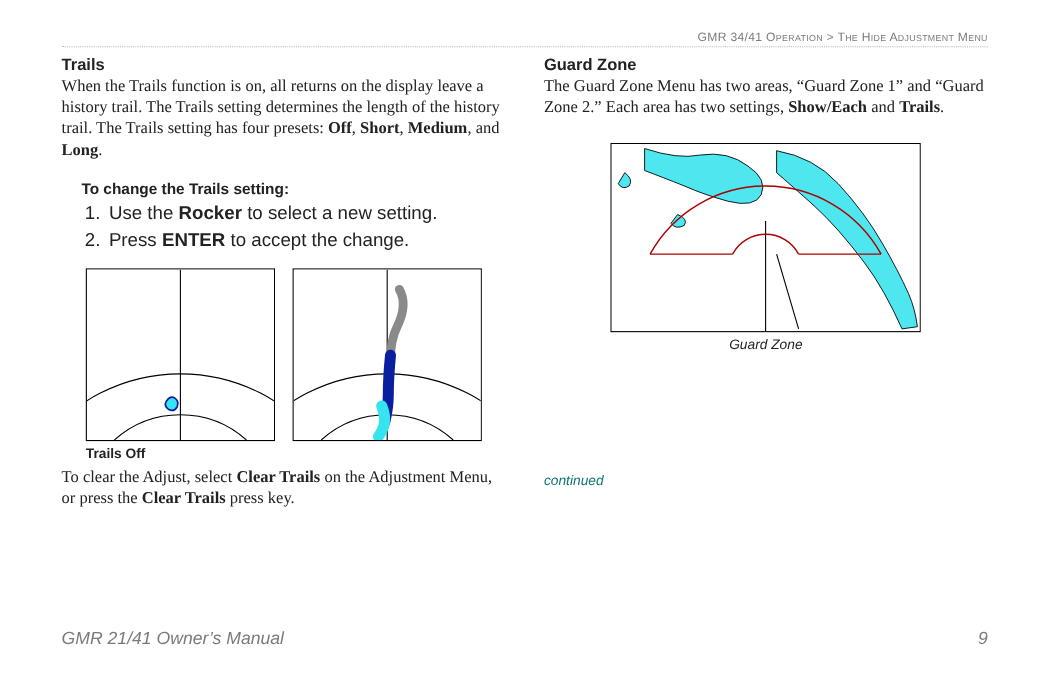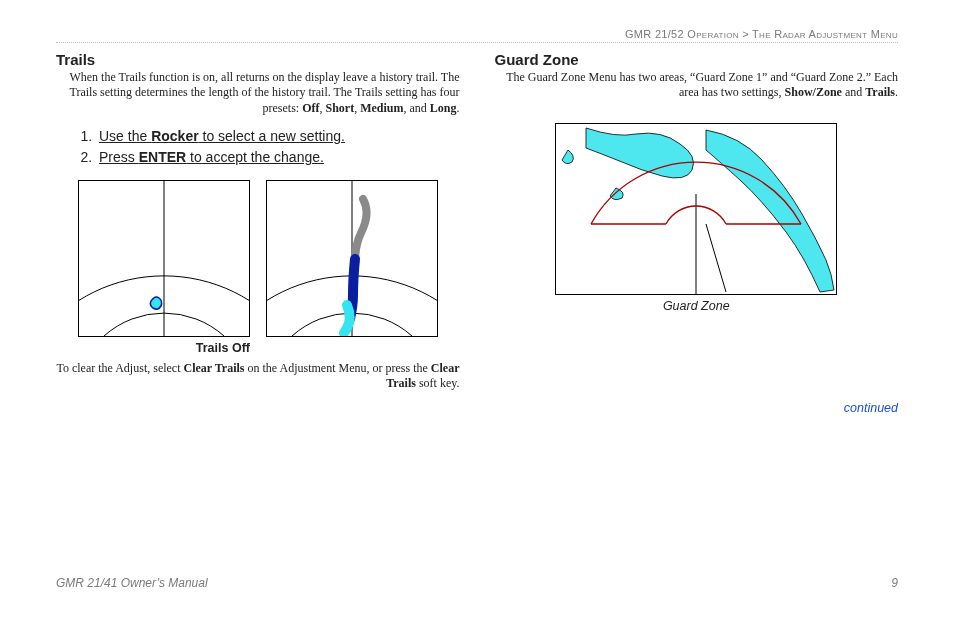--- a/index.html
+++ b/index.html
@@ -36,48 +36,46 @@
   }
   .col{flex:1;min-width:0;}
   h3{
     font-family:Arial,Helvetica,sans-serif;
     font-size:15px;
     font-weight:bold;
     margin:0 0 2px 0;
     color:#222;
   }
   p{
-    font-size:12px;
+    font-size:15px;
     line-height:1.28;
     margin:0 0 10px 0;
-    text-align:right;
   }
   .b{font-weight:bold;}
   .sub-h{
     font-family:Arial,Helvetica,sans-serif;
     font-size:14px;
     font-weight:bold;
     margin:16px 0 2px 18px;
   }
   ol.steps{
     margin:0 0 10px 18px;
     padding-left:22px;
     font-family:Arial,Helvetica,sans-serif;
-    font-size:14px;
+    font-size:17px;
     line-height:1.5;
-    text-decoration:underline;
   }
   ol.steps li{padding-left:3px;}
   .figs{
     display:flex;
     gap:16px;
     margin:12px 0 6px 22px;
   }
   .fig{
-    text-align:right;
+    text-align:left;
   }
   .fig svg{display:block;border:1px solid #000;background:#fff;}
   .caption{
     font-family:Arial,Helvetica,sans-serif;
     font-size:12.5px;
     font-weight:bold;
     margin-top:4px;
   }
   .fig-wide{
     text-align:center;
@@ -88,55 +86,55 @@
     font-style:italic;
     font-weight:normal;
     font-family:Arial,Helvetica,sans-serif;
     font-size:12.5px;
     margin-top:4px;
   }
   .continued{
     font-family:Arial,Helvetica,sans-serif;
     font-style:italic;
     font-size:12.5px;
-    color:#1d4ed8;
-    text-align:right;
-    margin-top:88px;
+    color:#0f766e;
+    margin-top:110px;
   }
   .footer{
     position:absolute;
     bottom:28px;
     left:56px;right:56px;
     display:flex;
     justify-content:space-between;
     font-family:Arial,Helvetica,sans-serif;
-    font-size:12px;
+    font-size:16px;
     font-style:italic;
     color:#7a7a7a;
   }
 </style>
 </head>
 <body>
 
 <div class="page">
   <div class="header-line">
-    <span>GMR 21/52 Operation</span>
+    <span>GMR 34/41 Operation</span>
     <span class="sep">&gt;</span>
-    <span>The Radar Adjustment Menu</span>
+    <span>The Hide Adjustment Menu</span>
   </div>
   <hr class="rule">
 
   <div class="cols">
 
     <div class="col">
       <h3>Trails</h3>
       <p>
         <span>When the Trails function is on, all returns on the display leave a history trail. The Trails setting determines the length of the history trail. The Trails setting has four presets: </span><span class="b">Off</span><span>, </span><span class="b">Short</span><span>, </span><span class="b">Medium</span><span>, and </span><span class="b">Long</span><span>.</span>
       </p>
 
+      <div class="sub-h">To change the Trails setting:</div>
       <ol class="steps">
         <li>
           <span>Use the </span><span class="b">Rocker</span><span> to select a new setting.</span>
         </li>
         <li>
           <span>Press </span><span class="b">ENTER</span><span> to accept the change.</span>
         </li>
       </ol>
 
       <div class="figs">
@@ -160,28 +158,28 @@
             <path d="M 96 18 q8 14 -2 34 q-6 12 -6 30" fill="none" stroke="#8a8a8a" stroke-width="8" stroke-linecap="round"></path>
 
             <path d="M 88 78 q-2 20 -2 36 q0 10 -3 24" fill="none" stroke="#0a1ea0" stroke-width="10" stroke-linecap="round"></path>
 
             <path d="M 80 124 q4 10 2 18 q-2 6 -5 10" fill="none" stroke="#35e4ee" stroke-width="10" stroke-linecap="round"></path>
           </svg>
         </div>
       </div>
 
       <p>
-        <span>To clear the Adjust, select </span><span class="b">Clear Trails</span><span> on the Adjustment Menu, or press the </span><span class="b">Clear Trails</span><span> soft key.</span>
+        <span>To clear the Adjust, select </span><span class="b">Clear Trails</span><span> on the Adjustment Menu, or press the </span><span class="b">Clear Trails</span><span> press key.</span>
       </p>
     </div>
 
     <div class="col">
       <h3>Guard Zone</h3>
       <p>
-        <span>The Guard Zone Menu has two areas, “Guard Zone 1” and “Guard Zone 2.” Each area has two settings, </span><span class="b">Show/Zone</span><span> and </span><span class="b">Trails</span><span>.</span>
+        <span>The Guard Zone Menu has two areas, “Guard Zone 1” and “Guard Zone 2.” Each area has two settings, </span><span class="b">Show/Each</span><span> and </span><span class="b">Trails</span><span>.</span>
       </p>
 
       <div class="fig-wide">
         <svg width="280" height="170" viewBox="0 0 280 170">
           <rect x="0" y="0" width="280" height="170" fill="#fff"></rect>
 
           <path d="M 30 4 q30 10 50 6 q26 -4 44 10 q18 12 12 26 q-6 12 -30 6 q-22 -6 -40 -14 q-20 -8 -36 -14 z" fill="#4ee7f0" stroke="#000" stroke-width="0.8"></path>
           <path d="M 150 6 q34 6 56 30 q24 26 40 54 q14 24 24 46 q6 14 8 30 l-14 2 q-16 -36 -34 -60 q-24 -32 -46 -52 q-20 -18 -34 -30 z" fill="#4ee7f0" stroke="#000" stroke-width="0.8"></path>
           <path d="M 12 26 q8 6 4 12 q-6 4 -10 -2 z" fill="#4ee7f0" stroke="#000" stroke-width="0.8"></path>
           <path d="M 60 64 q10 4 6 10 q-8 4 -12 -2 z" fill="#4ee7f0" stroke="#000" stroke-width="0.8"></path>

